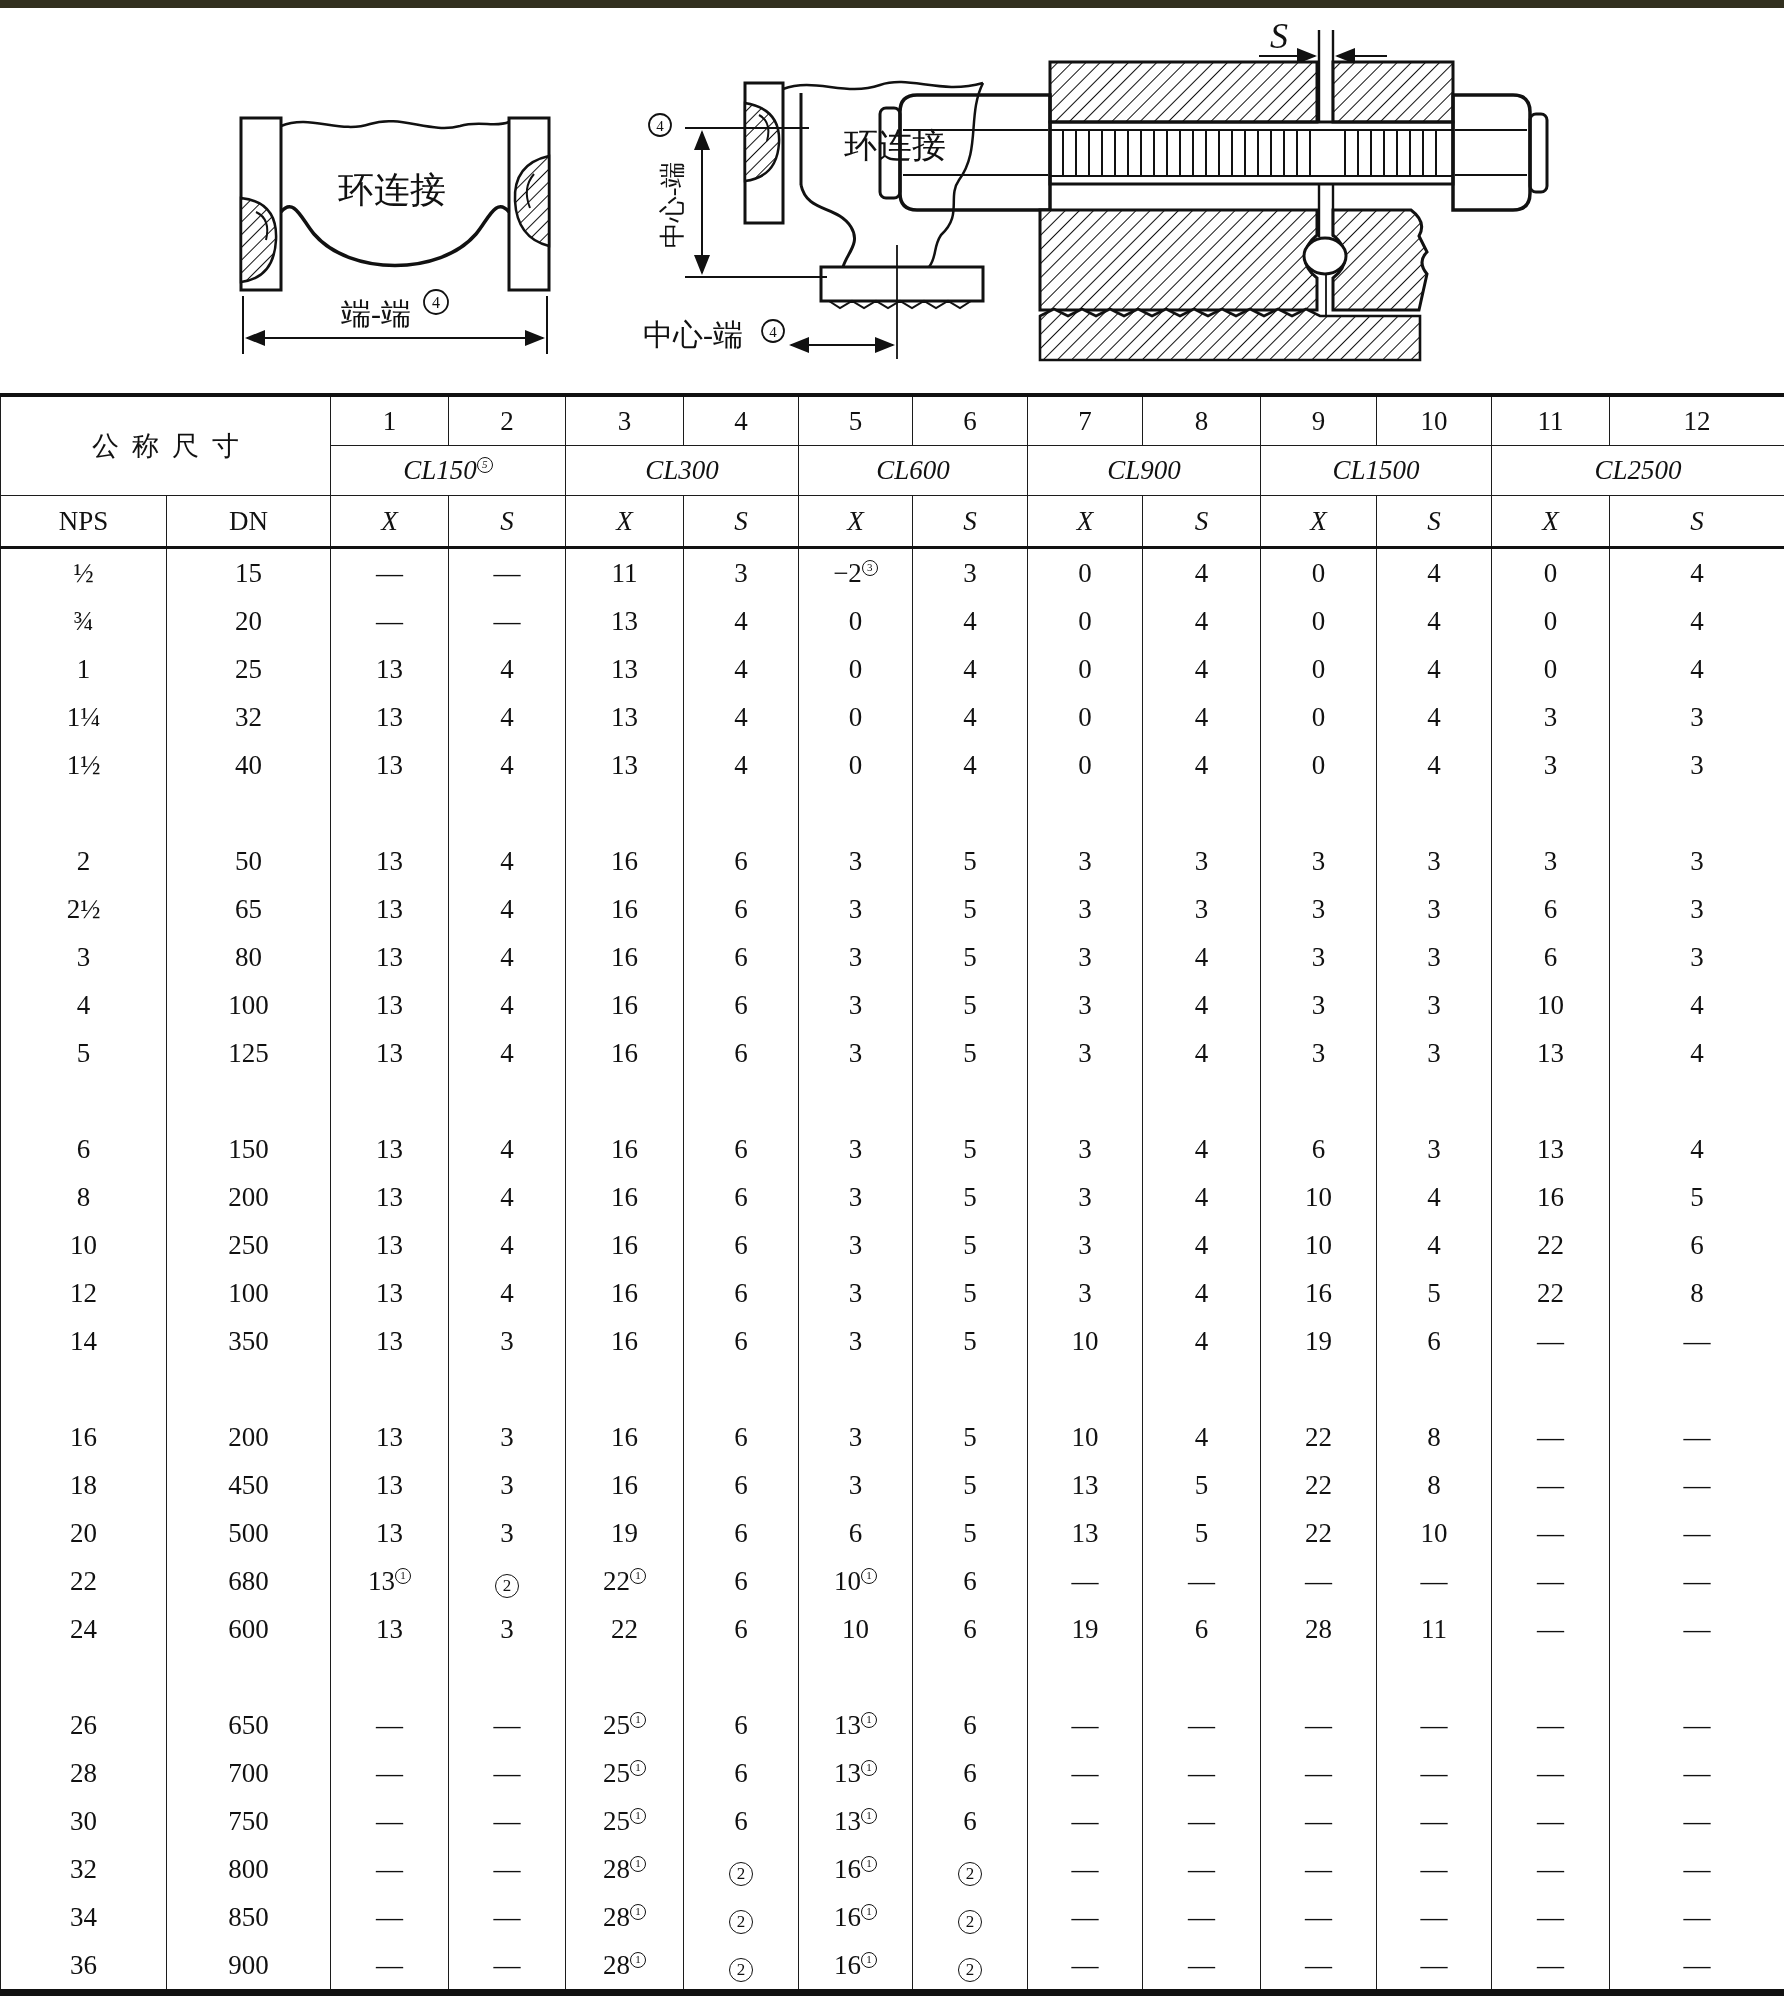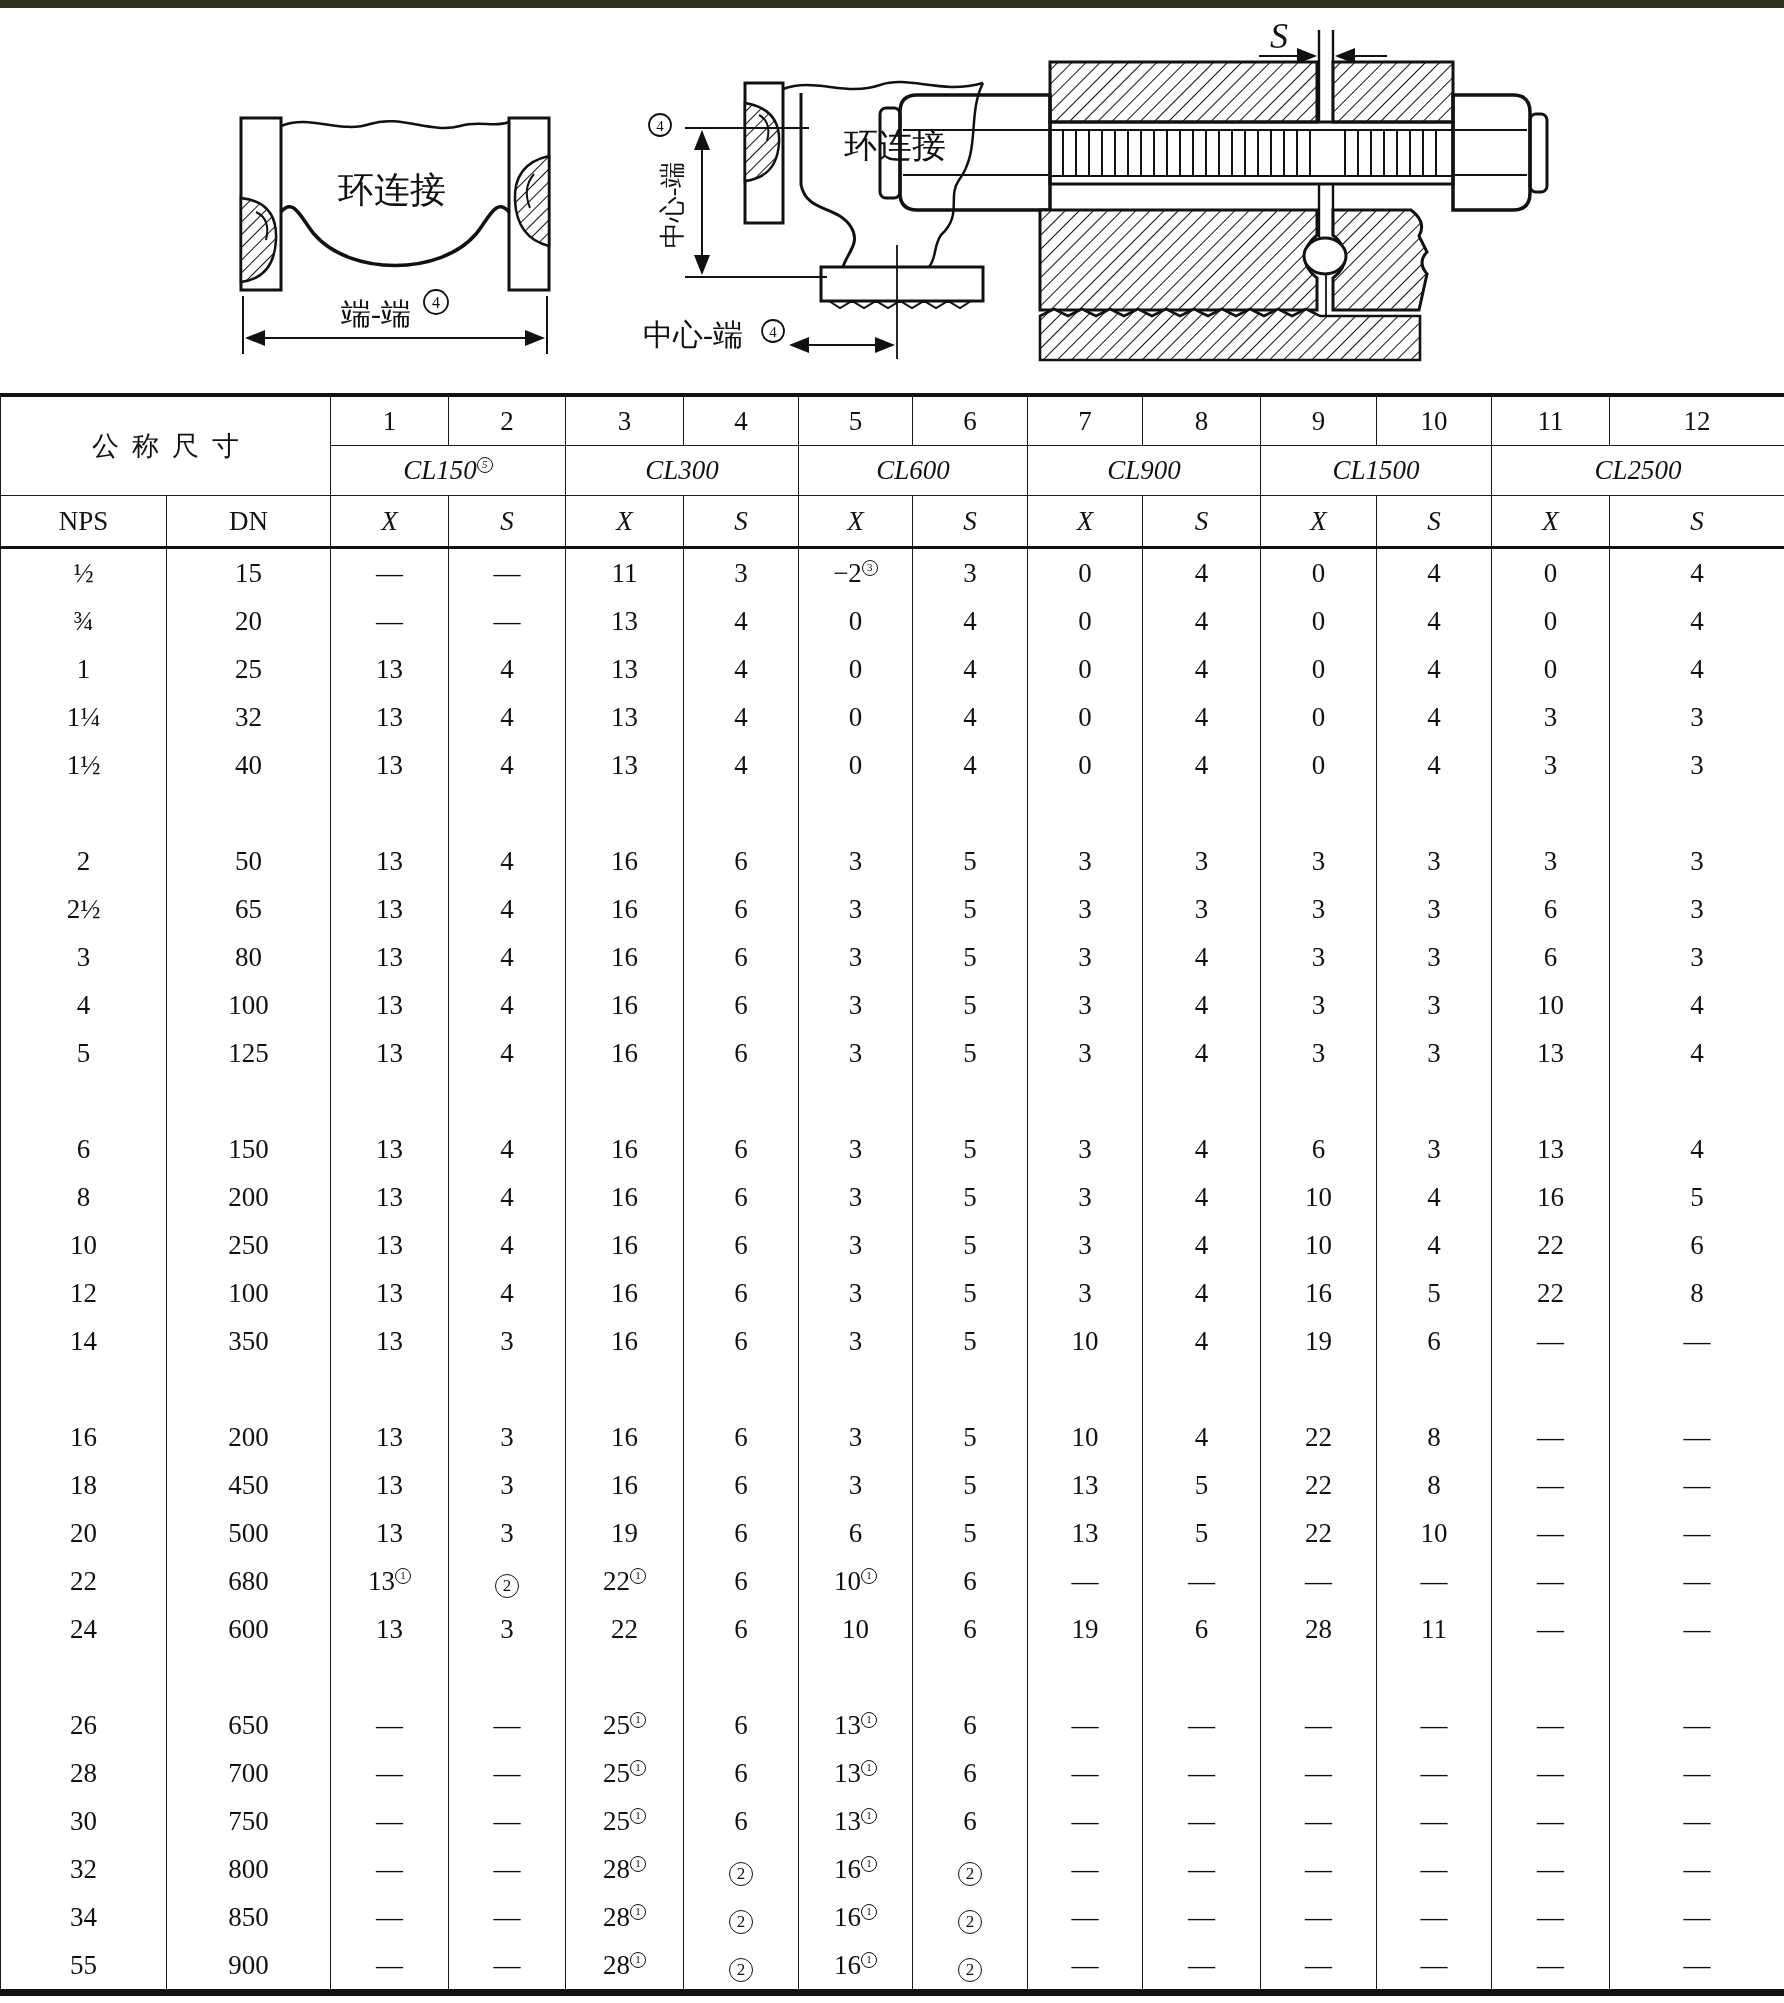--- a/index.html
+++ b/index.html
@@ -708,21 +708,21 @@
         <td>16<sup><span class="circ">1</span></sup></td>
         <td><span class="circ cbig">2</span></td>
         <td>—</td>
         <td>—</td>
         <td>—</td>
         <td>—</td>
         <td>—</td>
         <td>—</td>
       </tr>
       <tr>
-        <td>55</td>
+        <td>36</td>
         <td>900</td>
         <td>—</td>
         <td>—</td>
         <td>28<sup><span class="circ">1</span></sup></td>
         <td><span class="circ cbig">2</span></td>
         <td>16<sup><span class="circ">1</span></sup></td>
         <td><span class="circ cbig">2</span></td>
         <td>—</td>
         <td>—</td>
         <td>—</td>

